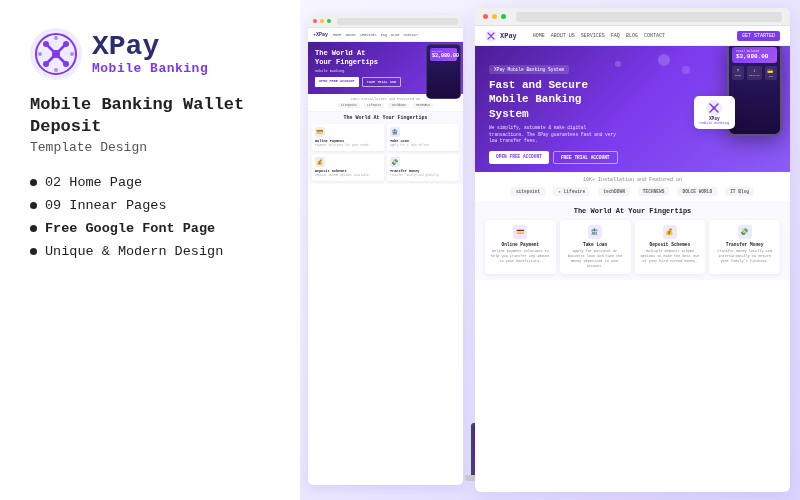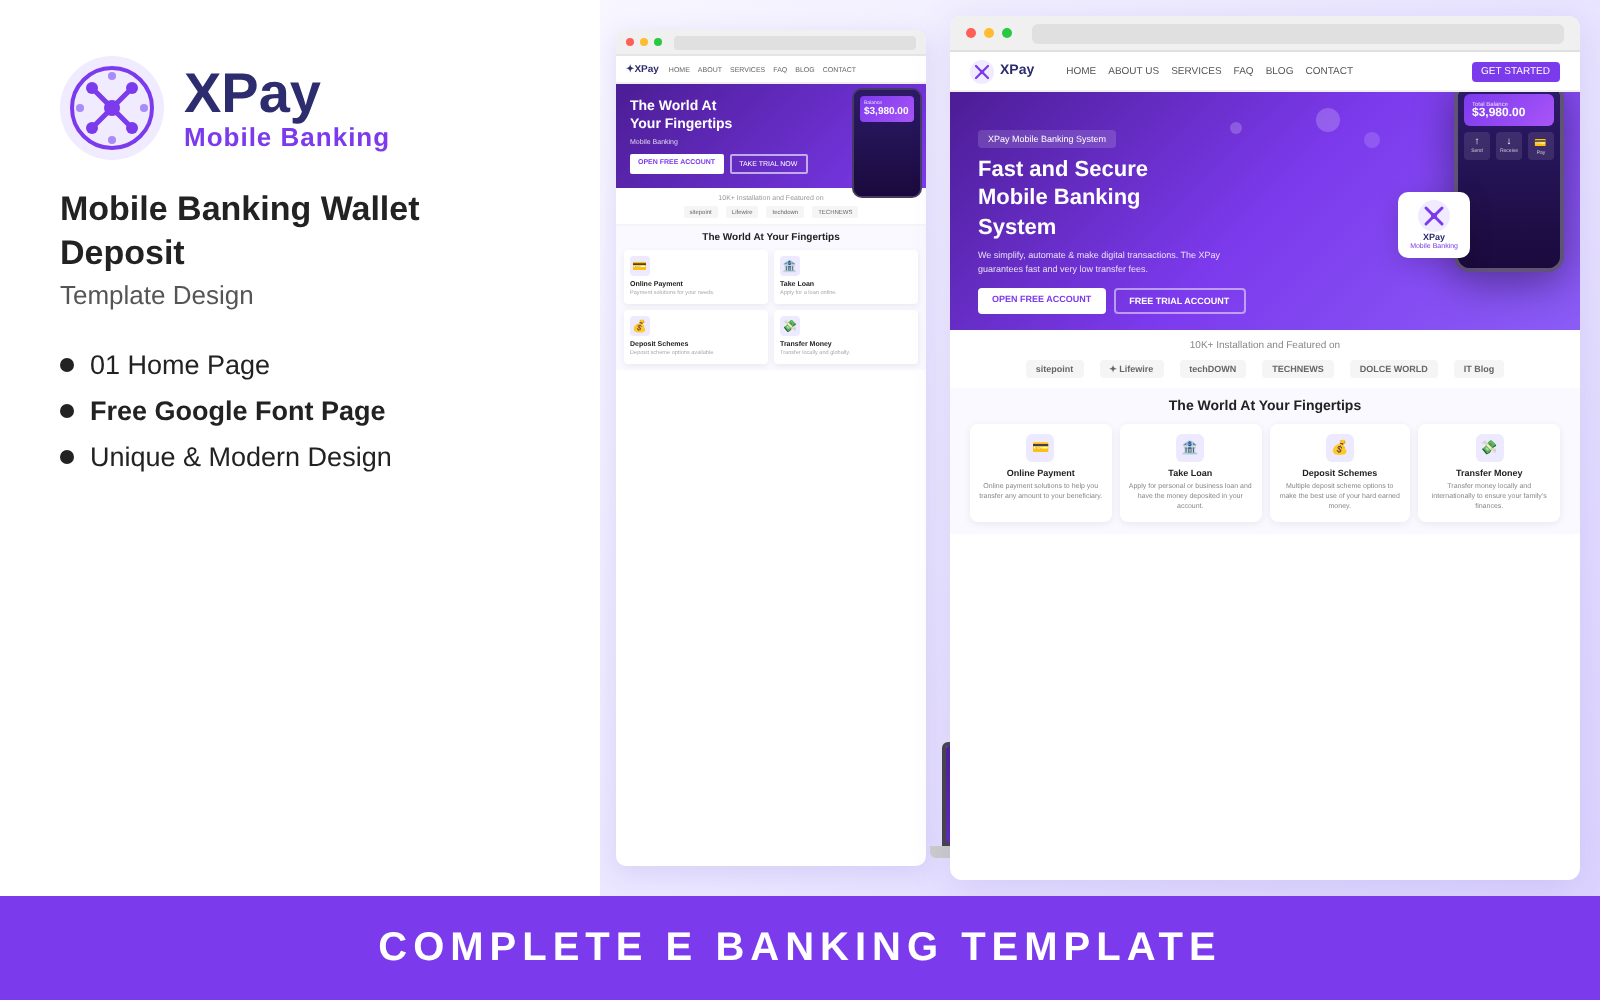--- a/index.html
+++ b/index.html
@@ -10,20 +10,21 @@
       font-family: Arial, sans-serif;
       background: #f5f5f5;
     }
 
     .main-container {
       width: 800px;
       height: 500px;
       display: flex;
       flex-direction: column;
       background: #fff;
+      font-family: Liberation Mono, monospace;
     }
 
     
     .top-section {
       display: flex;
       flex: 1;
       background: #fff;
     }
 
     
@@ -721,21 +722,25 @@
           <span class="logo-sub">Mobile Banking</span>
         </div>
       </div>
 
       <div class="product-title">Mobile Banking Wallet Deposit</div>
       <div class="product-subtitle">Template Design</div>
 
       <ul class="features-list">
         <li>
             <span class="bullet"></span>
-            <span>01 Home Page</span>
+            <span>02 Home Page</span>
+          </li>
+        <li>
+            <span class="bullet"></span>
+            <span>09 Innear Pages</span>
           </li>
         <li>
             <span class="bullet"></span>
             <span class="feature-highlight">Free Google Font Page</span>
           </li>
         <li>
             <span class="bullet"></span>
             <span>Unique &amp; Modern Design</span>
           </li>
       </ul>
@@ -949,16 +954,13 @@
                 <div class="service-card-desc">Transfer money locally and internationally to ensure your family's finances.</div>
               </div>
             </div>
           </div>
         </div>
       </div>
 
     </div>
   </div>
 
-  <div class="bottom-banner">
-    <span class="bottom-banner-text">COMPLETE E BANKING TEMPLATE</span>
-  </div>
 </div>
 
 </body></html>

